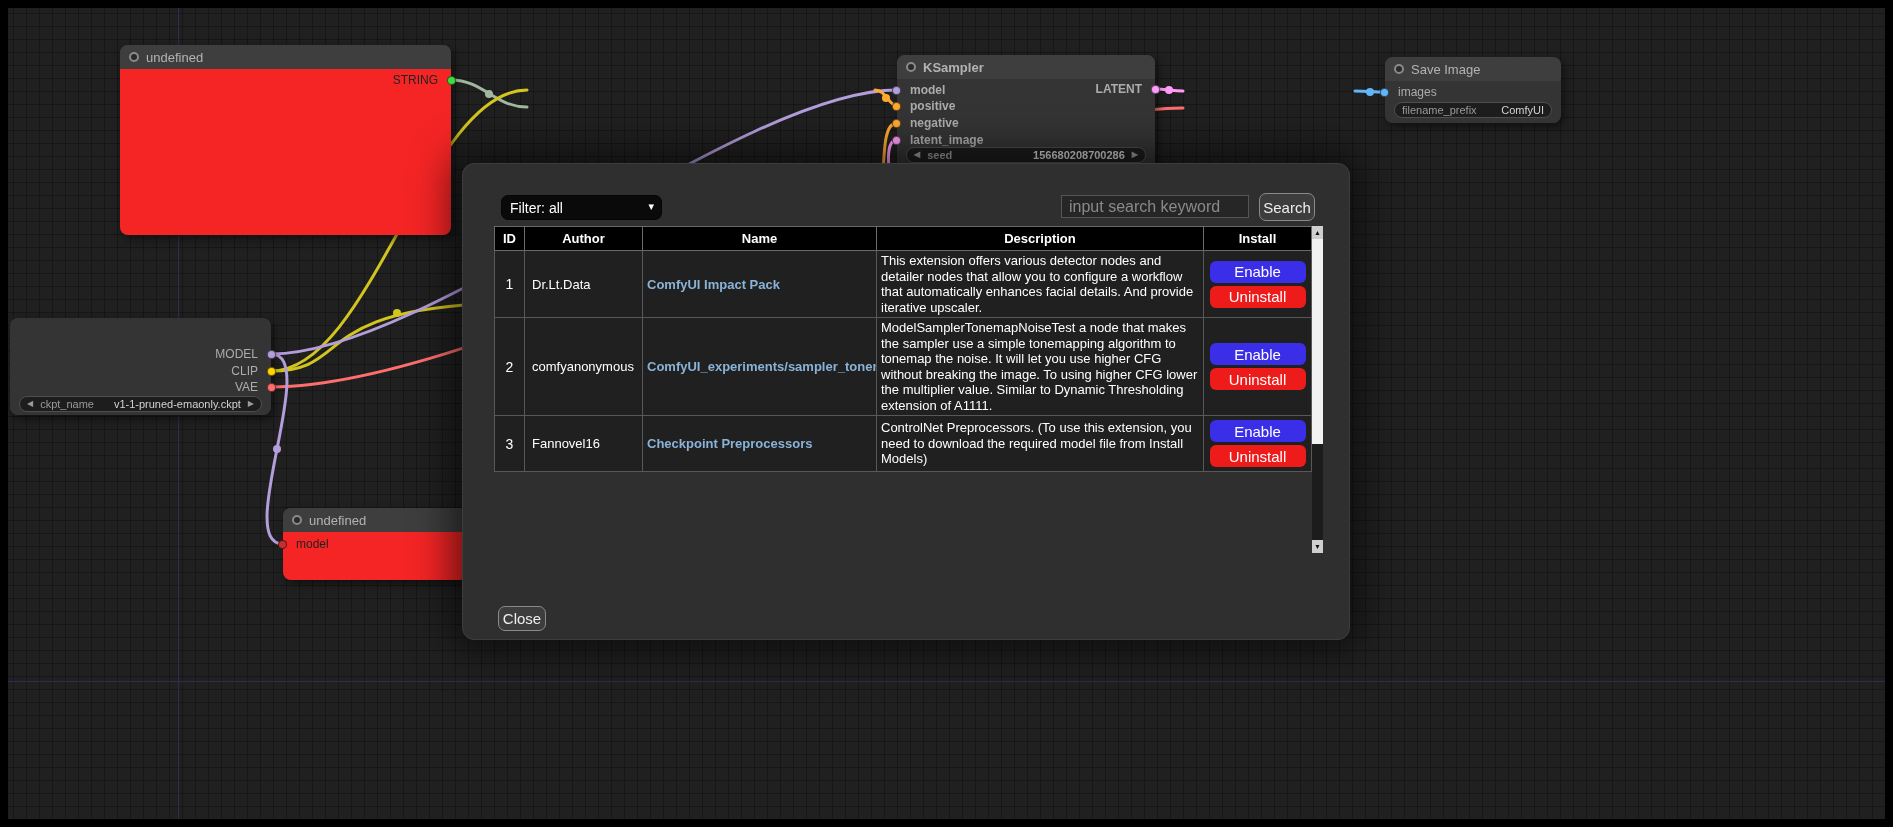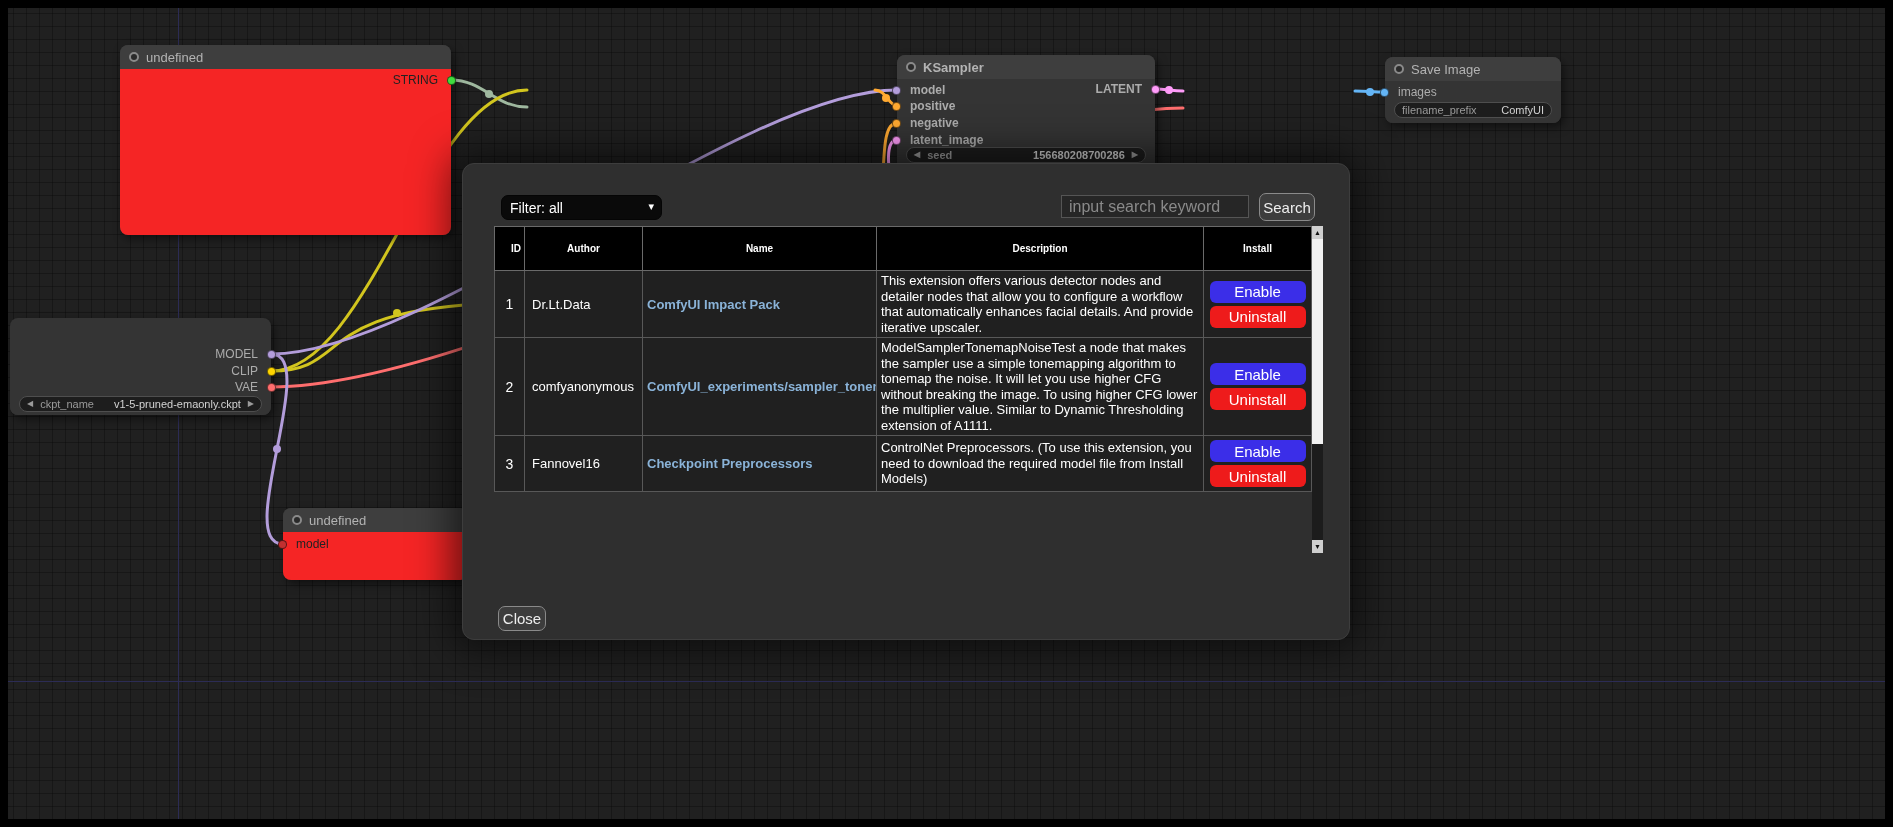--- a/index.html
+++ b/index.html
@@ -43,21 +43,21 @@
   .filter-wrap{position:absolute;left:38px;top:31px;width:161px;height:25px;}
   .filter-select{width:100%;height:100%;background:#0a0a0a;color:#fff;border:1px solid #050505;border-radius:7px;
     padding:0 22px 0 8px;font-size:14px;appearance:none;-webkit-appearance:none;font-family:"Liberation Sans",sans-serif;}
   .filter-caret{position:absolute;right:8px;top:5px;color:#fff;font-size:11px;pointer-events:none;}
   .search-input{position:absolute;left:598px;top:31px;width:188px;height:23px;background:#262626;border:1px solid #555;
     color:#ddd;padding:0 7px;font-size:16px;font-family:"Liberation Sans",sans-serif;}
   .search-input::placeholder{color:#8a8a8a;}
   .search-button{position:absolute;left:796px;top:29px;width:56px;height:28px;background:#3d3d3d;border:1px solid #8a8a8a;
     border-radius:7px;color:#eee;font-size:15px;font-family:"Liberation Sans",sans-serif;cursor:pointer;padding:0;}
   .ext-table{position:absolute;left:31px;top:62px;width:817px;border-collapse:collapse;table-layout:fixed;background:#1f1f1f;}
-  .ext-table th{background:#000;color:#fff;font-weight:bold;font-size:10px;height:17px;border:1px solid #6a6a6a;padding:16px;}
+  .ext-table th{background:#000;color:#fff;font-weight:bold;font-size:13px;height:17px;border:1px solid #6a6a6a;padding:4px;}
   .ext-table td{border:1px solid #585858;color:#fff;font-size:13px;vertical-align:middle;padding:1px 4px;background:#202020;}
   td.c-id{text-align:center;font-size:14px;}
   td.c-author{padding-left:7px;}
   td.c-name{white-space:nowrap;overflow:hidden;}
   td.c-name a{font-weight:bold;text-decoration:none;cursor:pointer;}
   td.c-desc{line-height:15.5px;padding:2px 4px;}
   td.c-install{text-align:center;}
   .row-btn{display:block;width:96px;height:22px;margin:3px auto;border:none;border-radius:6px;color:#fff;font-size:15px;
     line-height:21px;padding:0;cursor:pointer;font-family:"Liberation Sans",sans-serif;}
   .scrollbar{position:absolute;left:849px;top:62px;width:11px;height:327px;background:#1c1c1c;}
@@ -171,21 +171,21 @@
       <span class="slot-label">CLIP</span>
       <span class="dot" style="background: rgb(255, 213, 0);"></span>
     </div>
     <div class="slot out" style="top:62px">
       <span class="slot-label">VAE</span>
       <span class="dot" style="background: rgb(255, 110, 110);"></span>
     </div>
     <div class="widget" style="top:78px;">
       <span class="warrow">◀</span>
       <span class="wlabel">ckpt_name</span>
-      <span class="wvalue">v1-5-pruned-emaonly.ckpt</span>
+      <span class="wvalue">v1-1-pruned-emaonly.ckpt</span>
       <span class="warrow">▶</span>
     </div>
   </div>
 
   <div class="node" style="left:283px;top:508px;width:185px;height:72px;">
     <div class="node-title">
       <span class="title-dot"></span>
       <span>undefined</span>
     </div>
     <div class="node-body" style="background: rgb(245, 37, 37);"></div>

